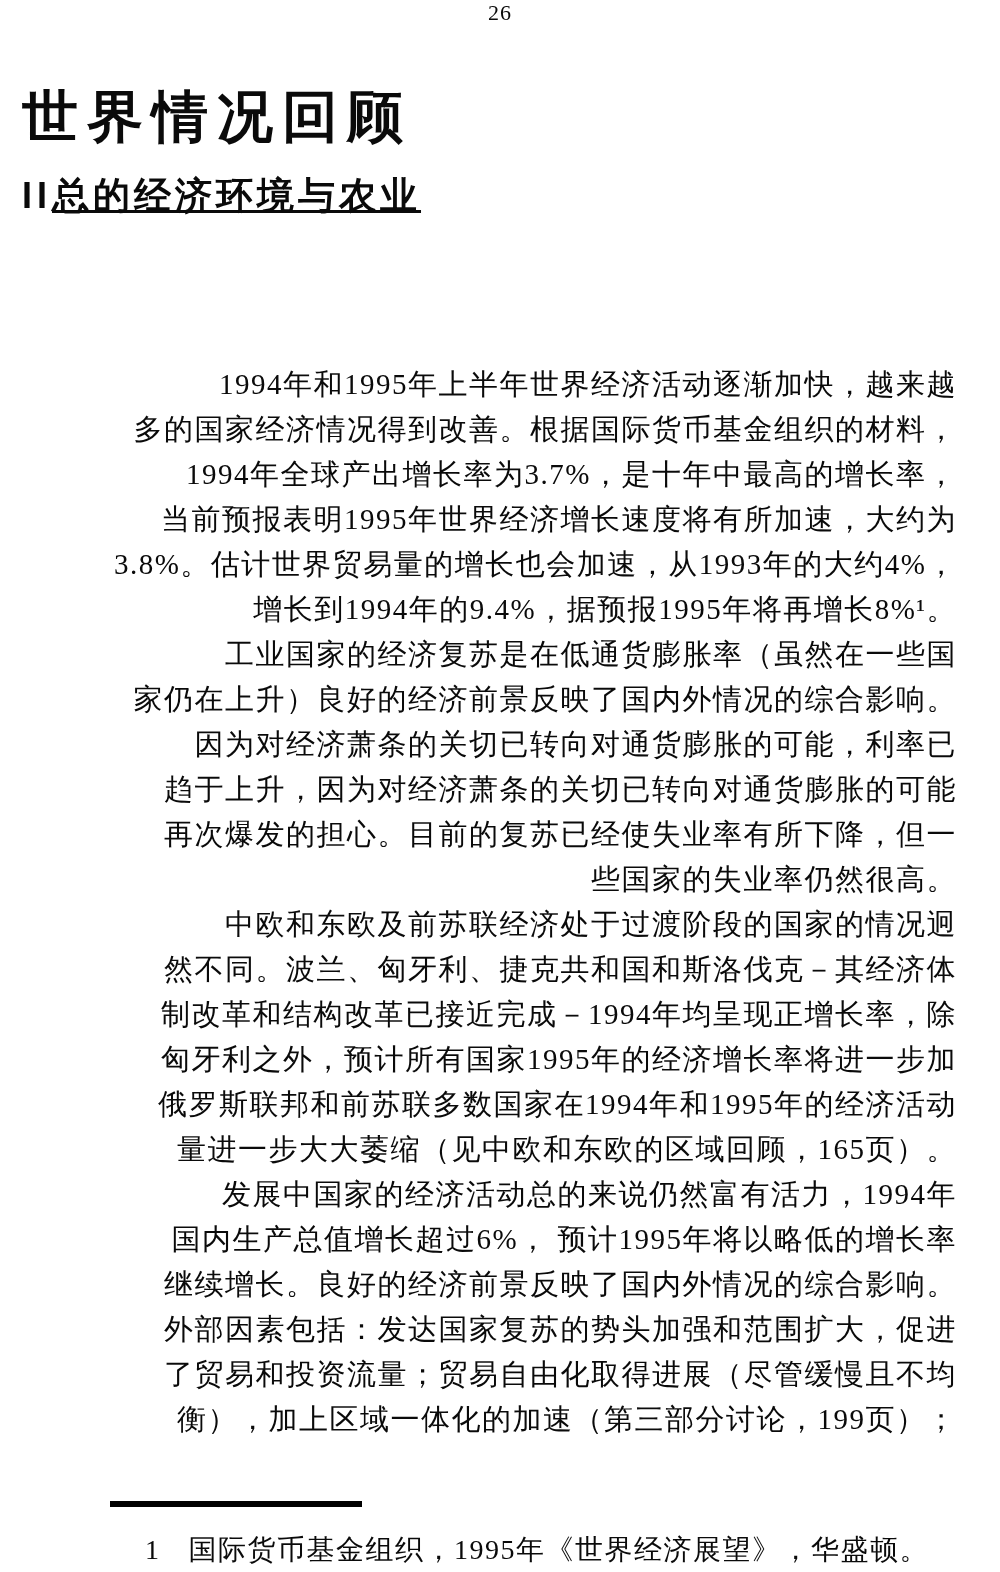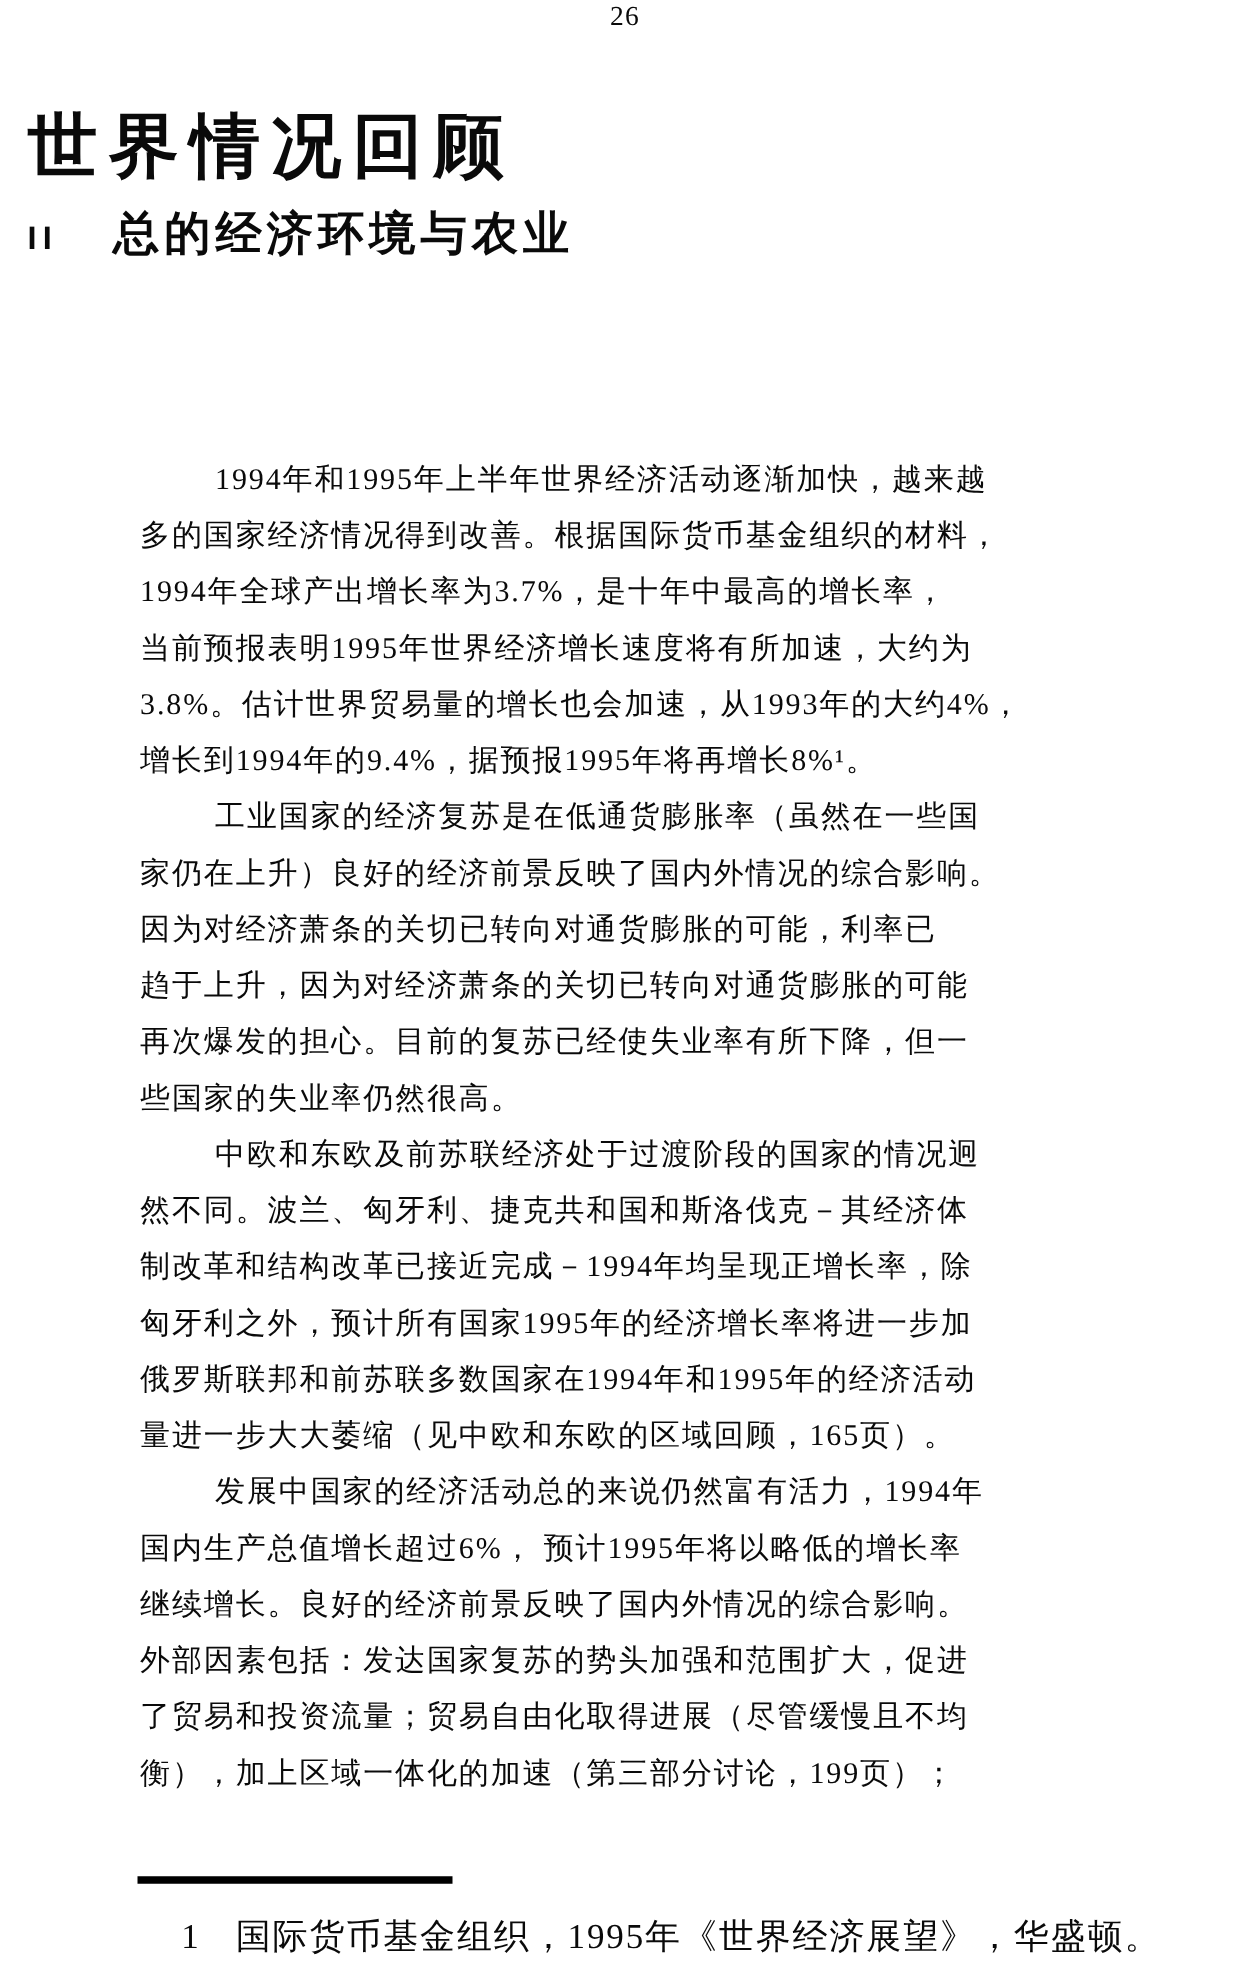--- a/index.html
+++ b/index.html
@@ -36,51 +36,52 @@
   .chapter-line {
     position: absolute;
     left: 22px;
     top: 147px;
     display: flex;
     align-items: baseline;
     font-family: "Liberation Sans", "DejaVu Sans", sans-serif;
     white-space: nowrap;
   }
   .chapter-numeral {
-    font-size: 26px;
+    font-size: 36px;
     font-weight: 700;
     letter-spacing: 5px;
     margin-top: 28px;
   }
   .chapter-title {
-    margin-left: 44px;
     font-size: 37px;
     font-weight: 800;
     letter-spacing: 4px;
+    text-decoration: underline;
   }
   .section-title {
     position: absolute;
     left: 116px;
     top: 312px;
     font-size: 31px;
     font-weight: 700;
     font-style: italic;
     letter-spacing: 6px;
     font-family: "Liberation Serif", "DejaVu Serif", serif;
     white-space: nowrap;
   }
   .body-text {
     position: absolute;
     left: 112px;
     top: 362px;
     width: 845px;
-    font-size: 24px;
+    font-size: 29px;
     line-height: 45px;
     letter-spacing: 1.5px;
     font-family: "Liberation Serif", "DejaVu Serif", serif;
+    text-align: right;
   }
   .line { white-space: nowrap; }
   .line.indent { padding-left: 60px; }
   .footnote-divider {
     position: absolute;
     left: 110px;
     top: 1501px;
     width: 252px;
     height: 6px;
     background: #000000;

